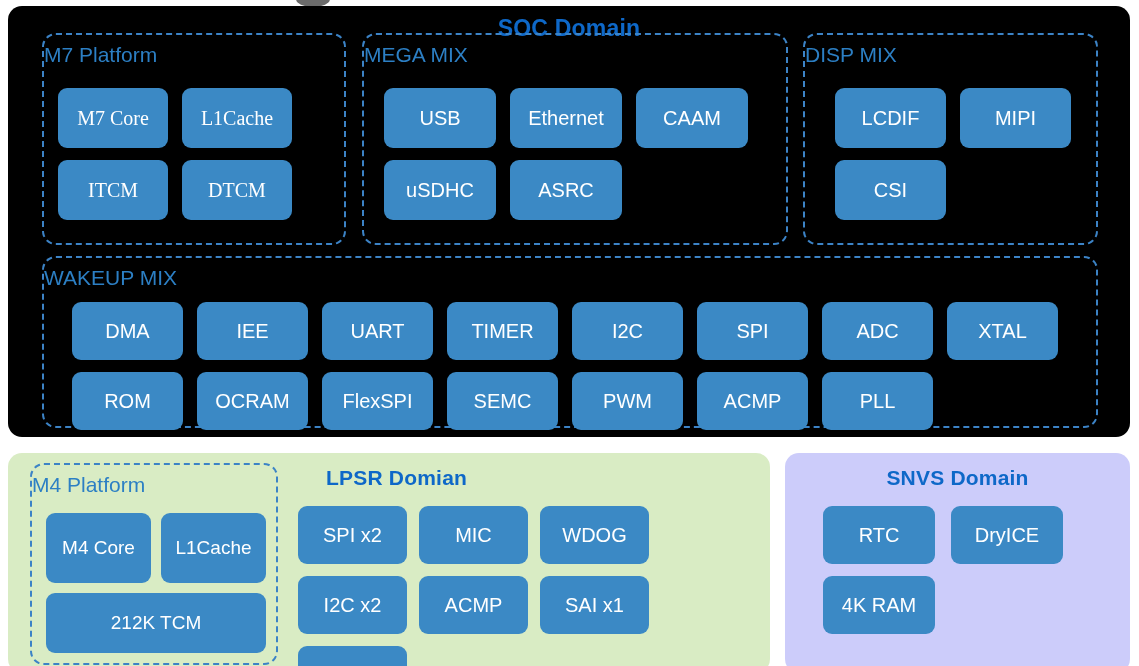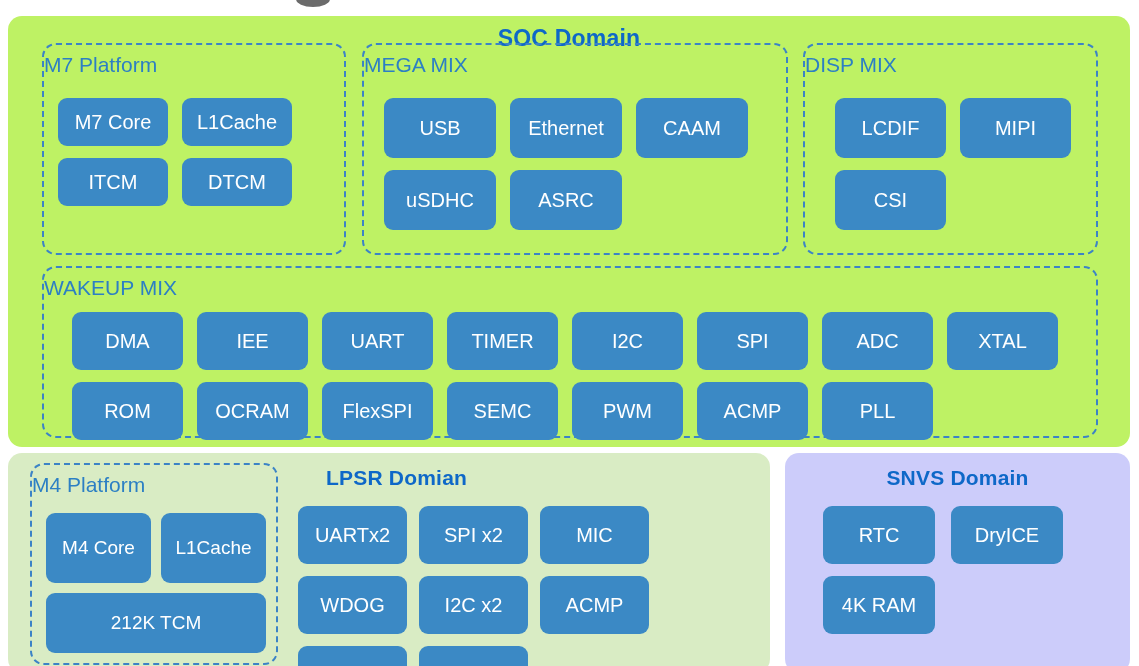--- a/index.html
+++ b/index.html
@@ -32,21 +32,21 @@
     background: #6b6b6b;
     border-radius: 50%;
   }
 
   
   .domain {
     position: absolute;
     box-sizing: border-box;
     border-radius: 14px;
   }
-  .domain.soc  { left: 8px;   top: 6px;   width: 1122px; height: 431px; background: #bef264; margin-top: 10px; }
+  .domain.soc  { left: 8px;   top: 6px;   width: 1122px; height: 431px; background: #000000; }
   .domain.lpsr { left: 8px;   top: 453px; width: 762px;  height: 220px; background: #d9ecc4; }
   .domain.snvs { left: 785px; top: 453px; width: 345px;  height: 220px; background: #ccccfa; }
 
   .domain-title {
     position: absolute;
     left: 0;
     width: 100%;
     text-align: center;
     font-weight: bold;
     color: #0e68c8;
@@ -100,21 +100,21 @@
     justify-content: center;
     font-size: 20px;
     text-align: center;
     line-height: 1.1;
     box-sizing: border-box;
     white-space: nowrap;
   }
 
   
   .m7 .blocks  { left: 14px; top: 53px; width: 276px; }
-  .m7 .block   { width: 110px; height: 48px; }
+  .m7 .block   { width: 110px; height: 60px; font-family: Liberation Serif, serif; }
 
   
   .mega .blocks { left: 20px; top: 53px; width: 386px; }
   .mega .block  { width: 112px; height: 60px; }
 
   
   .disp .blocks { left: 30px; top: 53px; width: 236px; }
   .disp .block  { width: 111px; height: 60px; }
 
   
@@ -202,21 +202,20 @@
     <div class="group m4">
       <div class="group-title">M4 Platform</div>
       <div class="blocks">
         <div class="block">M4 Core</div>
         <div class="block">L1Cache</div>
         <div class="block wide">212K TCM</div>
       </div>
     </div>
 
     <div class="blocks lpsr-blocks">
-      <div class="block">UARTx2</div>
       <div class="block">SPI x2</div>
       <div class="block">MIC</div>
       <div class="block">WDOG</div>
       <div class="block">I2C x2</div>
       <div class="block">ACMP</div>
       <div class="block">SAI x1</div>
       <div class="block">DMA</div>
     </div>
   </div>
 

